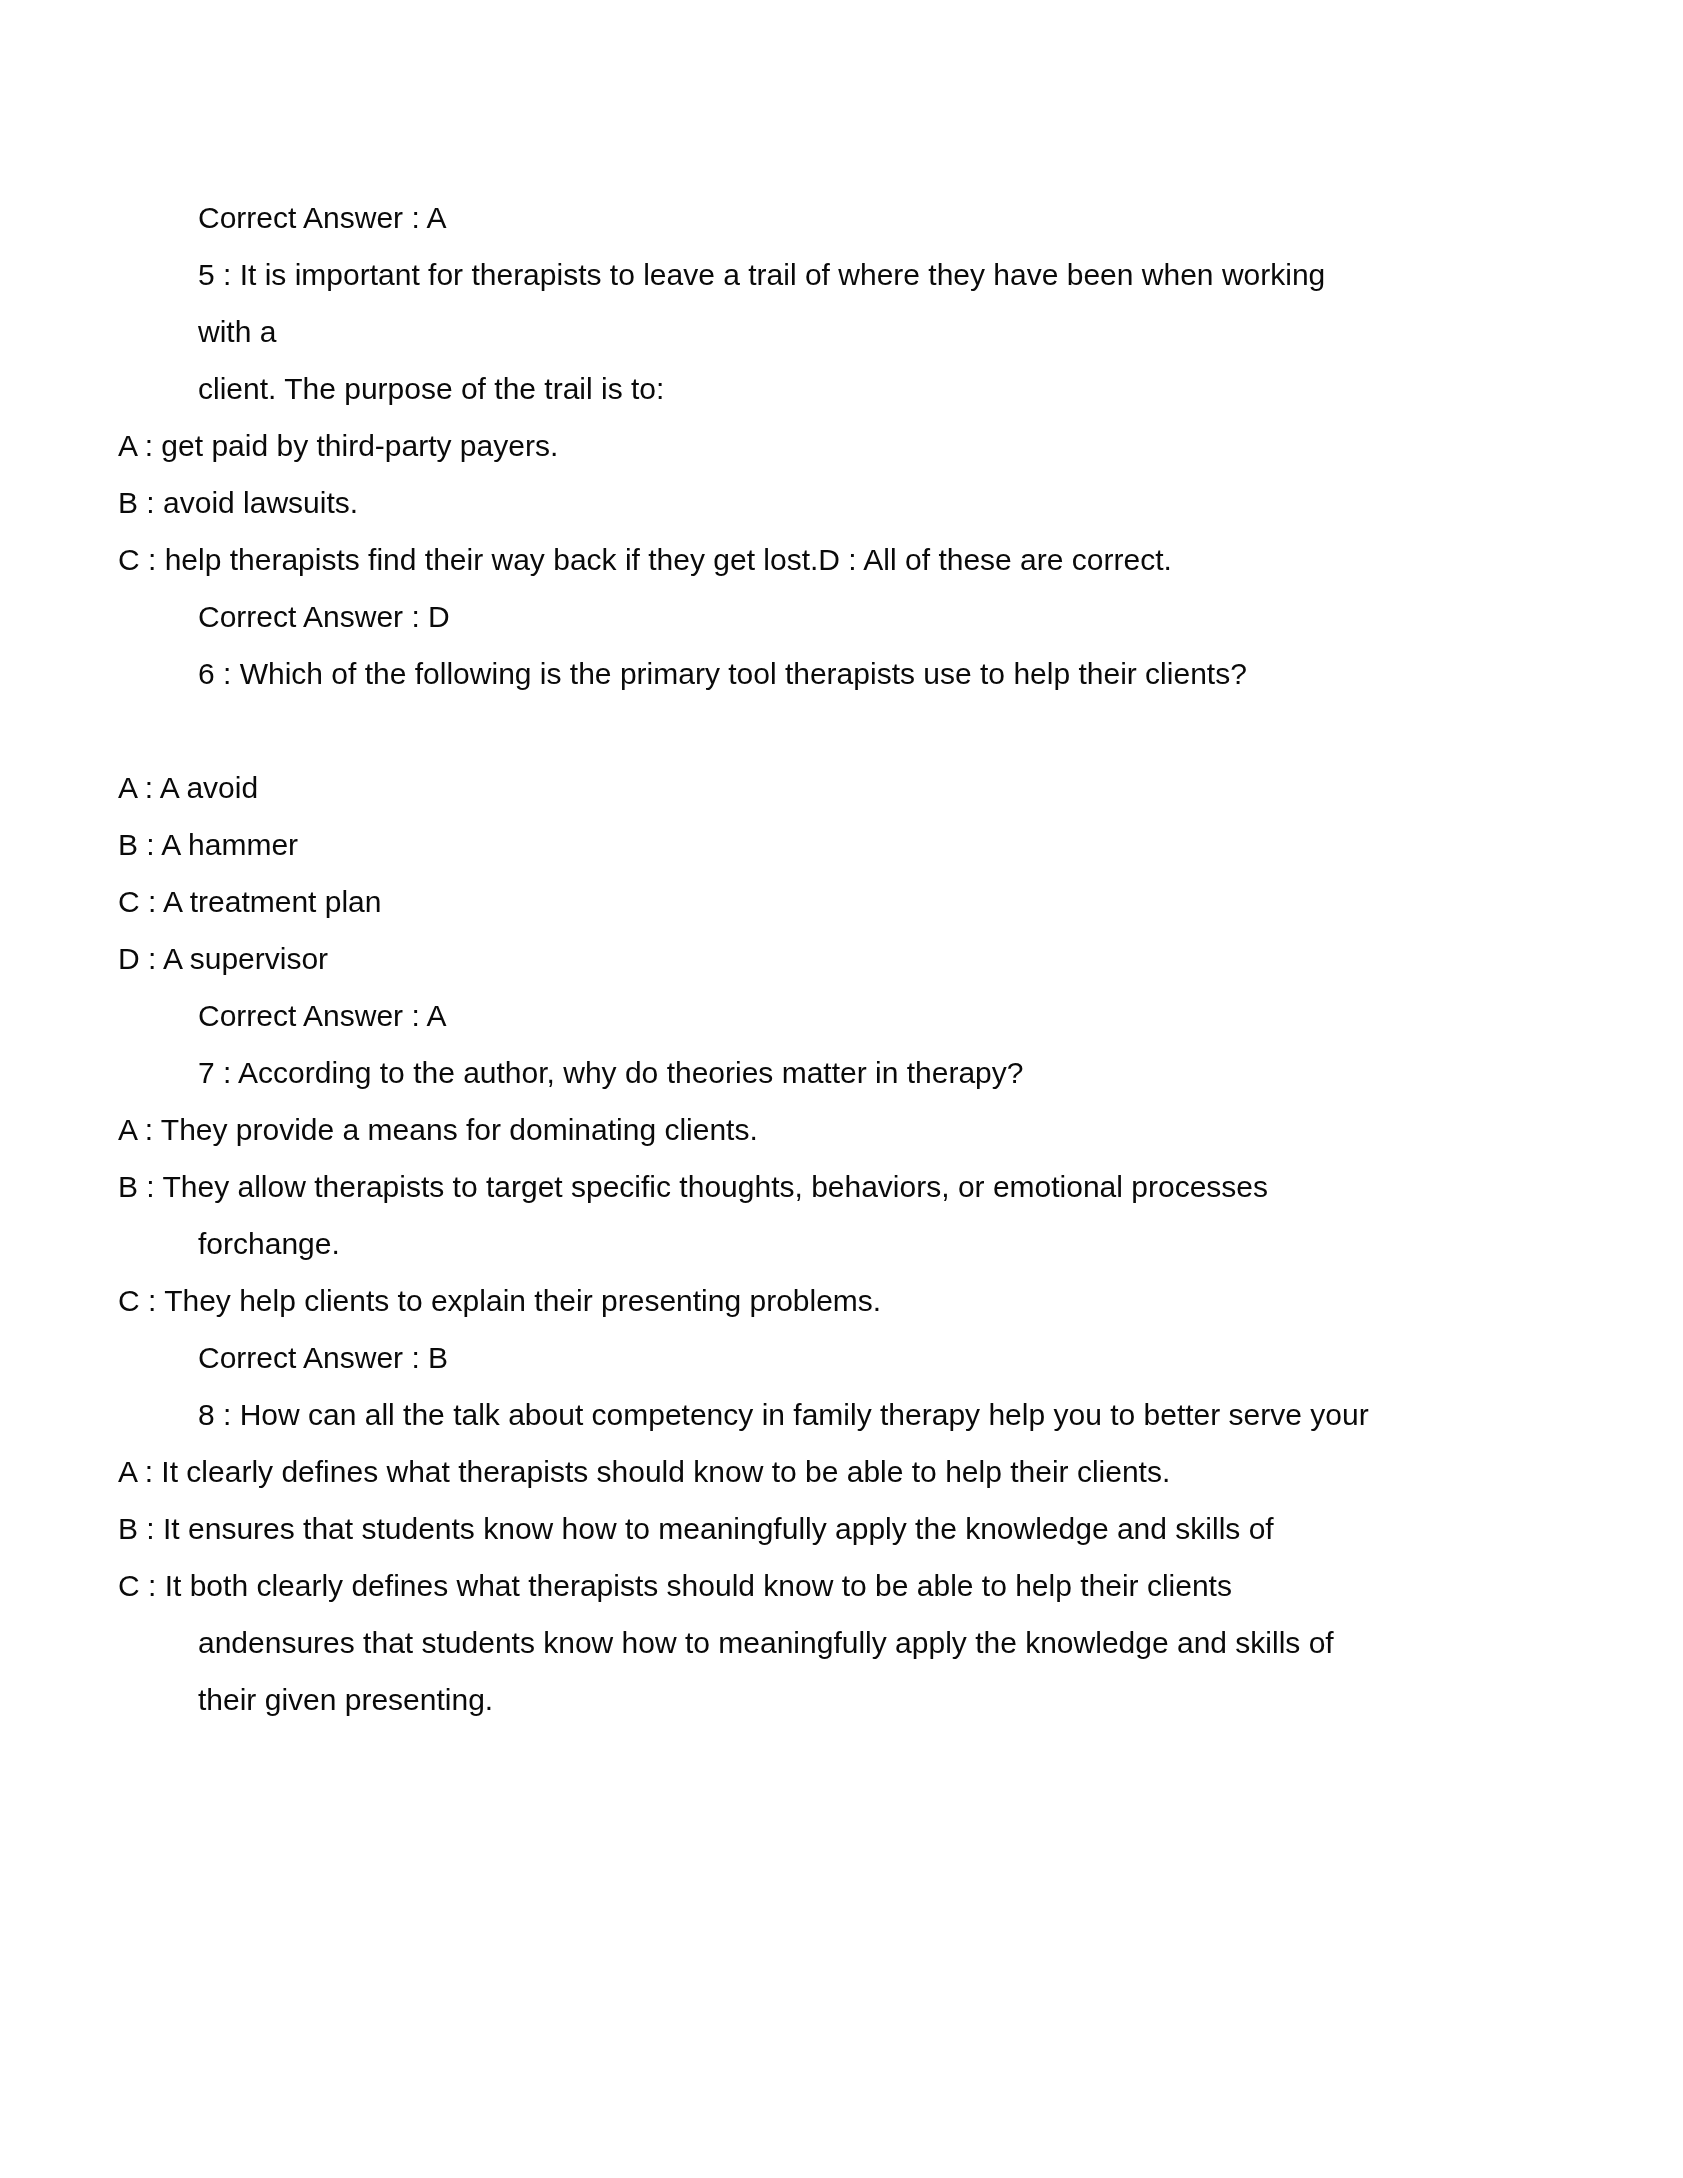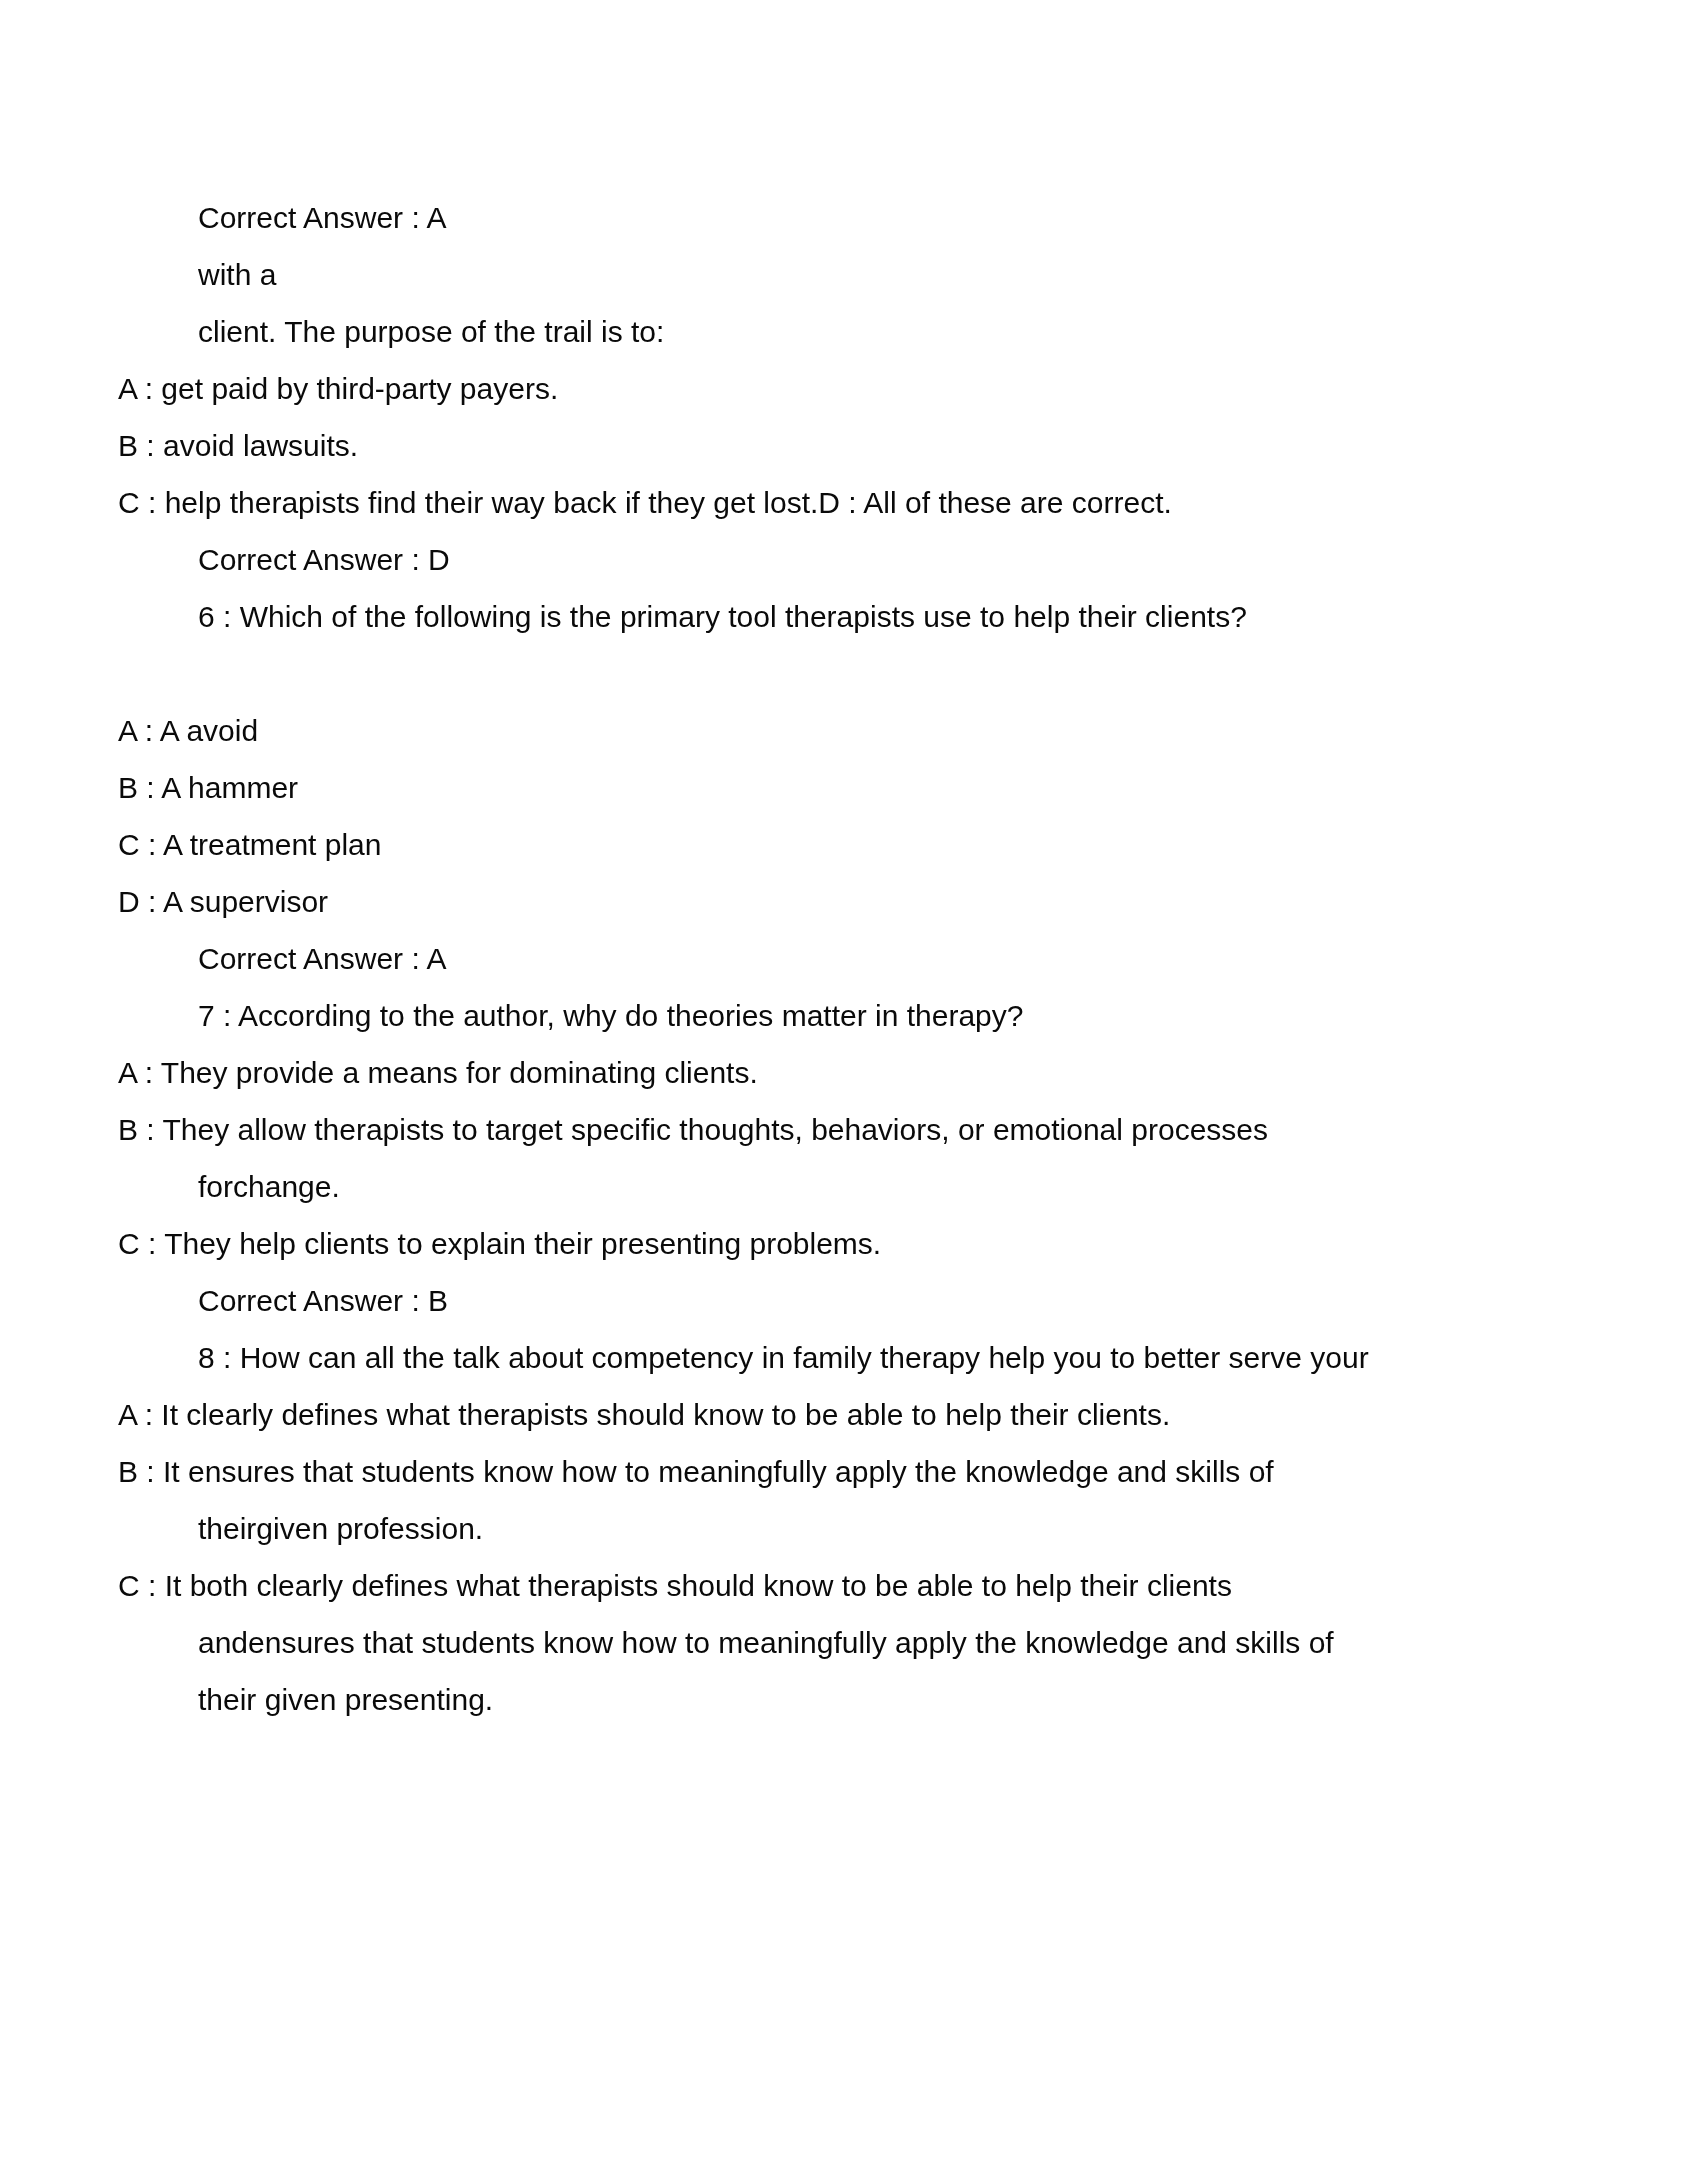--- a/index.html
+++ b/index.html
@@ -35,20 +35,21 @@
     padding-left: 198px;
   }
 </style>
 </head>
 <body>
 
 <div class="page">
   <div class="doc-body">
 
   <div class="line indent">Correct Answer : A</div>
+      <div class="line indent">5 : It is important for therapists to leave a trail of where they have been when working</div>
       <div class="line indent">with a</div>
       <div class="line indent">client. The purpose of the trail is to:</div>
       <div class="line">A : get paid by third-party payers.</div>
       <div class="line">B : avoid lawsuits.</div>
       <div class="line">C : help therapists find their way back if they get lost.D : All of these are correct.</div>
       <div class="line indent">Correct Answer : D</div>
       <div class="line indent">6 : Which of the following is the primary tool therapists use to help their clients?</div>
       <div class="line"></div>
       <div class="line">A : A avoid</div>
       <div class="line">B : A hammer</div>
@@ -57,19 +58,18 @@
       <div class="line indent">Correct Answer : A</div>
       <div class="line indent">7 : According to the author, why do theories matter in therapy?</div>
       <div class="line">A : They provide a means for dominating clients.</div>
       <div class="line">B : They allow therapists to target specific thoughts, behaviors, or emotional processes</div>
       <div class="line indent">forchange.</div>
       <div class="line">C : They help clients to explain their presenting problems.</div>
       <div class="line indent">Correct Answer : B</div>
       <div class="line indent">8 : How can all the talk about competency in family therapy help you to better serve your</div>
       <div class="line">A : It clearly defines what therapists should know to be able to help their clients.</div>
       <div class="line">B : It ensures that students know how to meaningfully apply the knowledge and skills of</div>
-      <div class="line indent">theirgiven profession.</div>
       <div class="line">C : It both clearly defines what therapists should know to be able to help their clients</div>
       <div class="line indent">andensures that students know how to meaningfully apply the knowledge and skills of</div>
       <div class="line indent">their given presenting.</div>
     </div>
 </div>
 
 
 </body></html>

